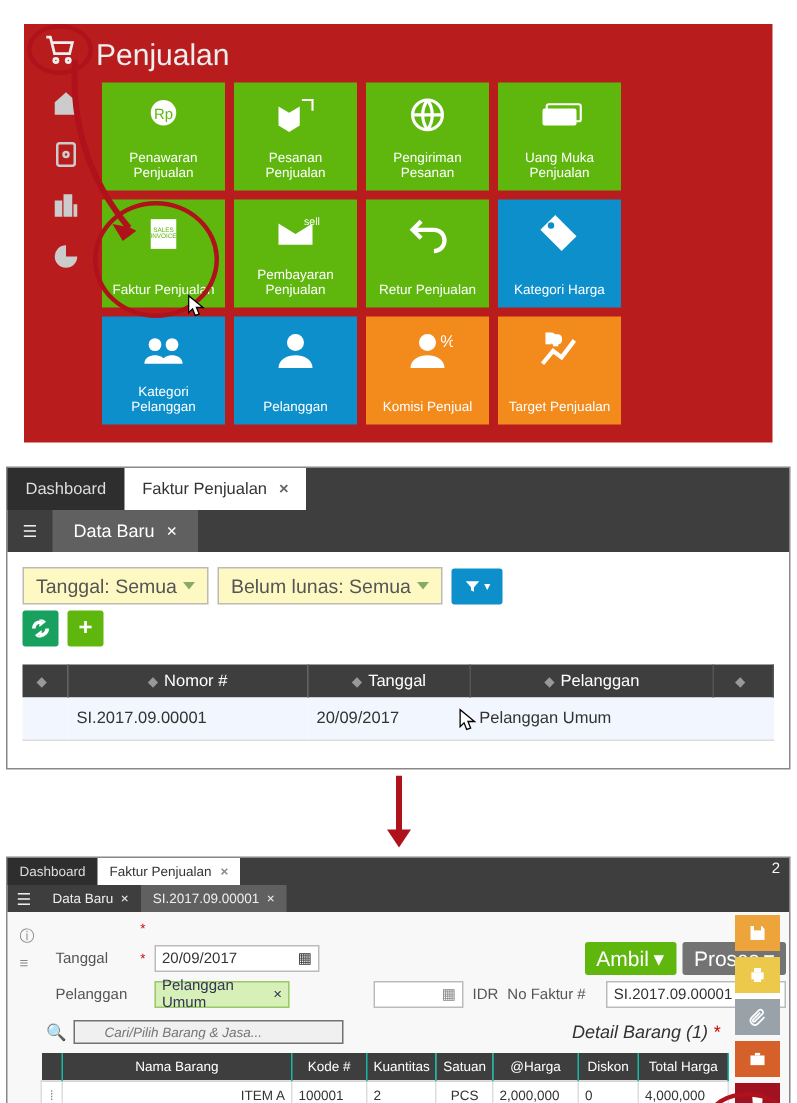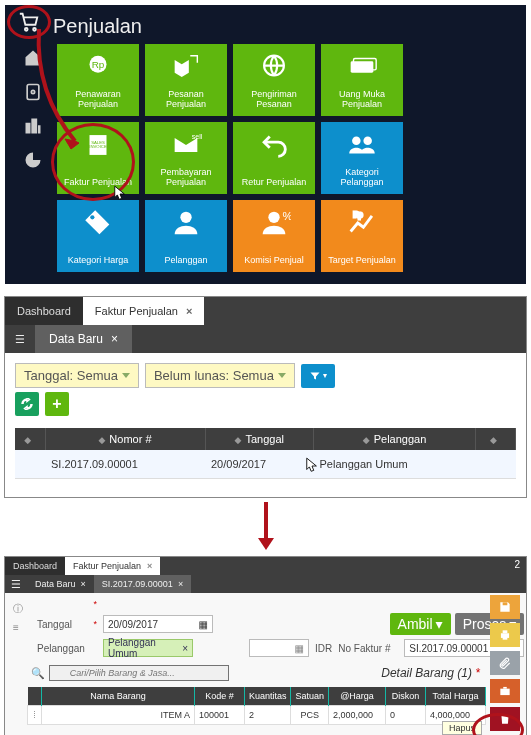--- a/index.html
+++ b/index.html
@@ -1,19 +1,19 @@
 <!DOCTYPE html>
 <html><head>
 <meta charset="utf-8">
 <style>
   * { box-sizing: border-box; margin: 0; padding: 0; }
   body { font-family: "Segoe UI", Arial, sans-serif; background: #fff; width: 531px; font-size: 11px; color: #333; }
 
   
-  .panel1 { background: #0f172a; padding: 8px 10px 12px 10px; margin: 5px; position: relative; }
+  .panel1 { background: #b91c1c; padding: 8px 10px 12px 10px; margin: 16px; position: relative; }
   .p1-header { display: flex; align-items: center; color: #eee; font-size: 20px; padding: 2px 0 6px 38px; font-weight: 300; }
   .p1-header-icon { position: absolute; left: 10px; top: 6px; width: 28px; height: 22px; }
   .p1-body { display: flex; }
   .p1-side { width: 36px; display: flex; flex-direction: column; gap: 14px; padding-top: 4px; align-items: center; }
   .p1-side-ic { width: 20px; height: 20px; color: #ccc; }
   .p1-grid { flex: 1; display: grid; grid-template-columns: repeat(4, 82px); grid-auto-rows: 72px; gap: 6px; margin-left: 6px; }
   .tile { color: #fff; display: flex; flex-direction: column; align-items: center; justify-content: flex-end; padding: 4px 2px 6px 2px; font-size: 9px; text-align: center; position: relative; }
   .tile svg { position: absolute; top: 6px; width: 34px; height: 34px; }
   .tile span { line-height: 1.1; }
   .green { background: #5fb70e; }
@@ -157,32 +157,32 @@
         </div>
       <div class="tile green">
           <svg viewBox="0 0 24 24" fill="none" stroke="#fff" stroke-width="2">
             <path d="M9 14l-4-4 4-4"></path>
             <path d="M5 10h10a5 5 0 010 10"></path>
           </svg>
           <span>Retur Penjualan</span>
         </div>
       <div class="tile blue">
           <svg viewBox="0 0 24 24" fill="#fff">
+            <path d="M3 10l7-7 10 10-7 7z"></path>
+            <circle cx="8" cy="8" r="1.5" fill="#0d8fcc"></circle>
+          </svg>
+          <span>Kategori Harga</span>
+        </div>
+      <div class="tile blue">
+          <svg viewBox="0 0 24 24" fill="#fff">
             <circle cx="8" cy="9" r="3"></circle>
             <circle cx="16" cy="9" r="3"></circle>
             <path d="M3 18c0-3 3-4 5-4s5 1 5 4M11 18c0-3 3-4 5-4s5 1 5 4"></path>
           </svg>
           <span>Kategori Pelanggan</span>
-        </div>
-      <div class="tile blue">
-          <svg viewBox="0 0 24 24" fill="#fff">
-            <path d="M3 10l7-7 10 10-7 7z"></path>
-            <circle cx="8" cy="8" r="1.5" fill="#0d8fcc"></circle>
-          </svg>
-          <span>Kategori Harga</span>
         </div>
       <div class="tile blue">
           <svg viewBox="0 0 24 24" fill="#fff">
             <circle cx="12" cy="8" r="4"></circle>
             <path d="M4 20c0-4 4-6 8-6s8 2 8 6"></path>
           </svg>
           <span>Pelanggan</span>
         </div>
       <div class="tile orange">
           <svg viewBox="0 0 24 24" fill="#fff">

